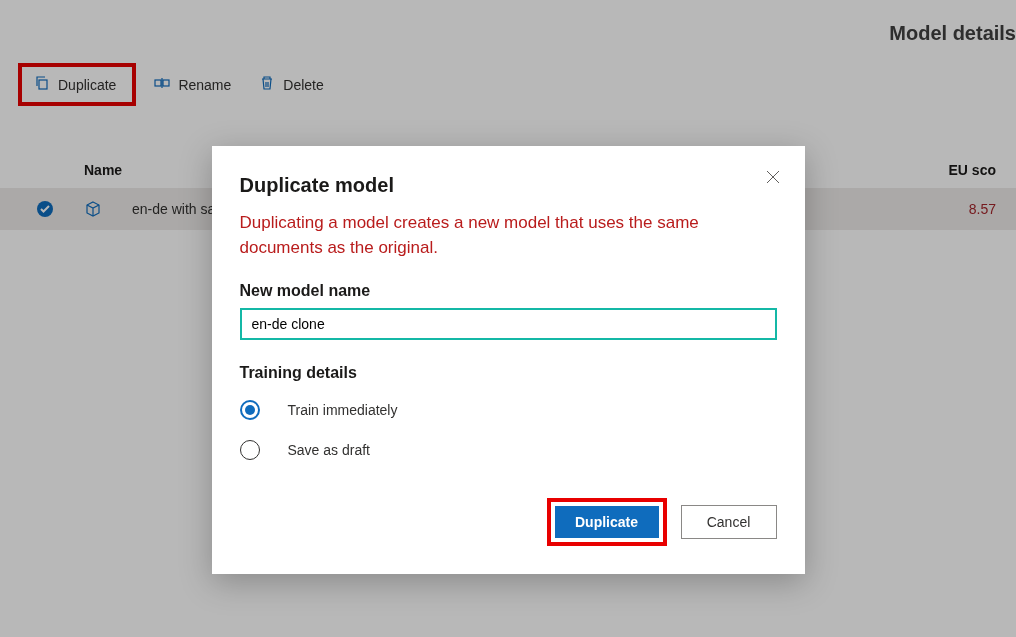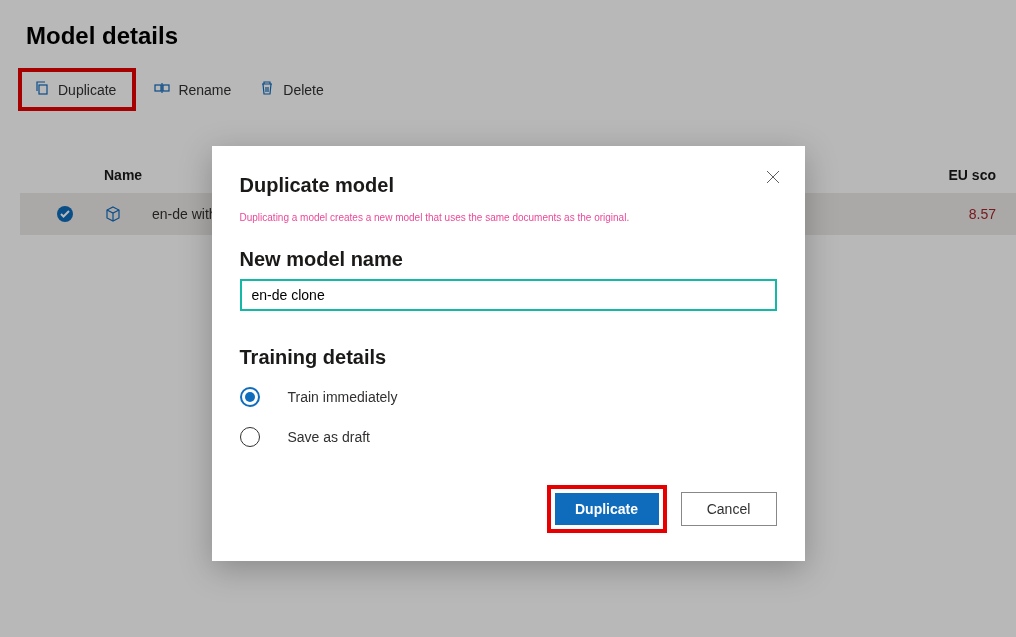--- a/index.html
+++ b/index.html
@@ -5,24 +5,25 @@
     * { box-sizing: border-box; margin: 0; padding: 0; }
     body {
       font-family: "Segoe UI", -apple-system, sans-serif;
       background: #fff;
       width: 1016px;
       height: 637px;
       overflow: hidden;
       position: relative;
     }
     .page-title {
-      font-size: 24px;
-      font-weight: 600;
-      color: #000000;
+      font-size: 20px;
+      font-weight: 600;
+      color: #404040;
       padding: 22px 0 18px 26px;
+      text-align: right;
     }
     .command-bar {
       display: flex;
       gap: 8px;
       padding: 0 0 12px 18px;
     }
     .cmd-btn {
       display: flex;
       align-items: center;
       gap: 8px;
@@ -31,21 +32,21 @@
       border: none;
       font-size: 14px;
       color: #323130;
       cursor: pointer;
     }
     .cmd-btn .icon { color: #0f6cbd; }
     .highlight-box-1 {
       border: 4px solid #e80000;
       padding: 2px 6px 2px 2px;
     }
-    .table-wrap { margin-top: 34px; padding-left: 20px; }
+    .table-wrap { margin-top: 34px; }
     .table-header {
       display: flex;
       padding: 10px 20px 10px 84px;
       font-weight: 600;
       font-size: 14px;
       color: #1b1a19;
     }
     .col-name { flex: 1; }
     .col-score { width: 70px; text-align: right; }
     .table-row {
@@ -75,40 +76,39 @@
       padding: 28px 28px 28px 28px;
       position: relative;
     }
     .dialog-title {
       font-size: 20px;
       font-weight: 600;
       color: #1b1a19;
       margin-bottom: 14px;
     }
     .dialog-desc {
-      font-size: 10px;
-      color: #ec4899;
+      font-size: 17px;
+      color: #b91c1c;
       line-height: 1.45;
       margin-bottom: 22px;
     }
     .dialog-close {
       position: absolute;
       top: 18px; right: 18px;
       width: 28px; height: 28px;
       background: none; border: none;
       color: #605e5c;
       cursor: pointer;
       display: flex; align-items: center; justify-content: center;
     }
     .field-label {
-      font-size: 20px;
+      font-size: 16px;
       font-weight: 600;
       color: #1b1a19;
       margin-bottom: 8px;
-      margin-top: 11px;
     }
     .text-input {
       width: 100%;
       border: 2px solid #14b8a6;
       padding: 6px 10px;
       font-size: 14px;
       font-family: inherit;
       outline: none;
       margin-bottom: 24px;
     }

